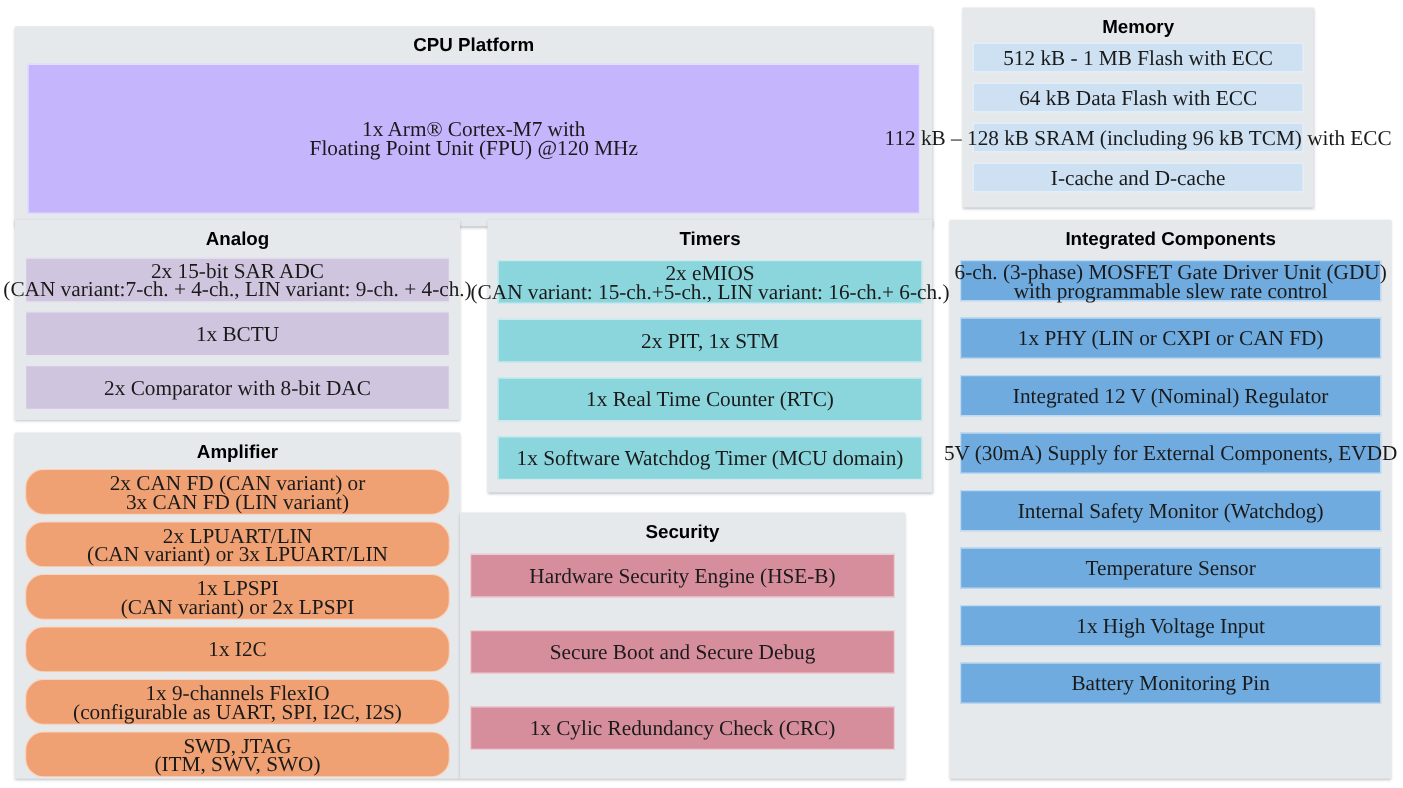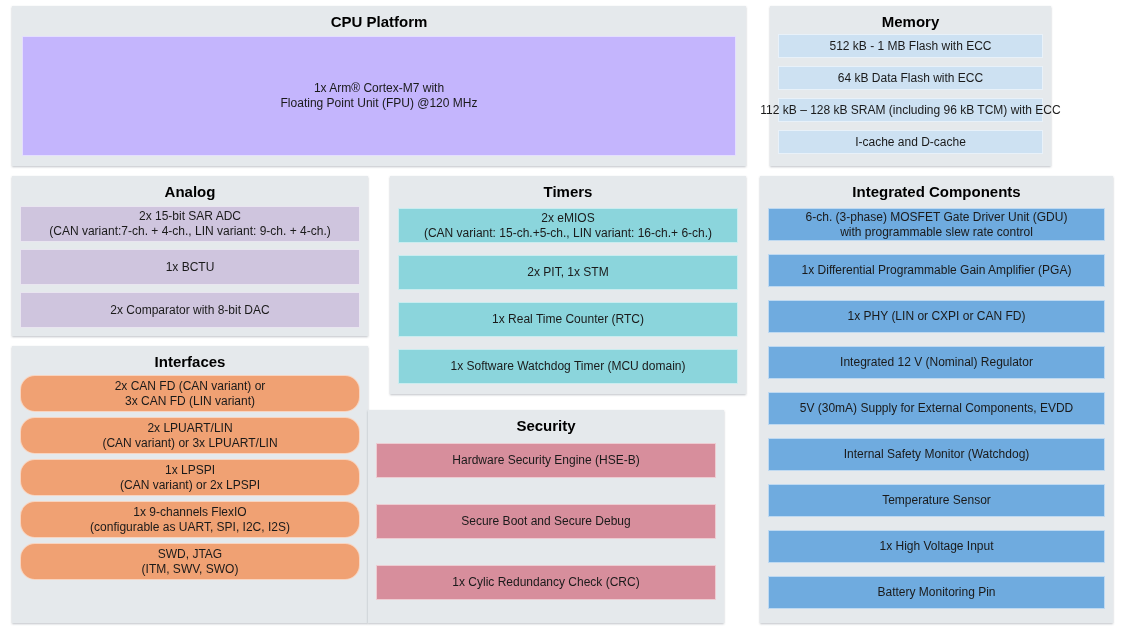--- a/index.html
+++ b/index.html
@@ -30,30 +30,31 @@
     display: flex;
     flex-direction: column;
     box-sizing: border-box;
   }
   .block {
     display: flex;
     flex-direction: column;
     align-items: center;
     justify-content: center;
     text-align: right;
-    font-size: 12px;
+    font-size: 17px;
     line-height: 15px;
     border: 1px solid rgba(255,255,255,0.55);
     box-sizing: border-box;
     flex: 0 0 auto;
+    font-family: Liberation Serif, serif;
   }
   .block .line { white-space: nowrap; }
 
   
-  #panel-cpu        { left: 12px;  top: 6px;   width: 734px; height: 160px; }
+  #panel-cpu        { left: 12px;  top: 21px;   width: 734px; height: 160px; }
   #panel-memory     { left: 760px; top: 6px;   width: 281px; height: 160px; margin-left: 10px; }
   #panel-analog     { left: 12px;  top: 176px; width: 356px; height: 160px; }
   #panel-interfaces { left: 12px;  top: 346px; width: 356px; height: 277px; }
   #panel-timers     { left: 390px; top: 176px; width: 356px; height: 218px; }
   #panel-security   { left: 368px; top: 410px; width: 356px; height: 213px; }
   #panel-integrated { left: 760px; top: 176px; width: 353px; height: 447px; }
 
   
   #panel-cpu        .blocks { padding: 6px 10px 10px; }
   #panel-cpu        .block  { height: 120px; }
@@ -120,35 +121,38 @@
     <div class="block c-analog">
       <span class="line">1x BCTU</span>
     </div>
     <div class="block c-analog">
       <span class="line">2x Comparator with 8-bit DAC</span>
     </div>
   </div>
 </section>
 
 <section class="panel" id="panel-interfaces">
-  <h2 class="panel-title">Interfaces</h2>
+  <h2 class="panel-title">Amplifier</h2>
   <div class="blocks">
     <div class="block c-interfaces">
       <span class="line">2x CAN FD (CAN variant) or</span>
       <span class="line">3x CAN FD (LIN variant)</span>
     </div>
     <div class="block c-interfaces">
       <span class="line">2x LPUART/LIN</span>
       <span class="line">(CAN variant) or 3x LPUART/LIN</span>
     </div>
     <div class="block c-interfaces">
       <span class="line">1x LPSPI</span>
       <span class="line">(CAN variant) or 2x LPSPI</span>
     </div>
     <div class="block c-interfaces">
+      <span class="line">1x I2C</span>
+    </div>
+    <div class="block c-interfaces">
       <span class="line">1x 9-channels FlexIO</span>
       <span class="line">(configurable as UART, SPI, I2C, I2S)</span>
     </div>
     <div class="block c-interfaces">
       <span class="line">SWD, JTAG</span>
       <span class="line">(ITM, SWV, SWO)</span>
     </div>
   </div>
 </section>
 
@@ -187,23 +191,20 @@
 </section>
 
 <section class="panel" id="panel-integrated">
   <h2 class="panel-title">Integrated Components</h2>
   <div class="blocks">
     <div class="block c-integrated">
       <span class="line">6-ch. (3-phase) MOSFET Gate Driver Unit (GDU)</span>
       <span class="line">with programmable slew rate control</span>
     </div>
     <div class="block c-integrated">
-      <span class="line">1x Differential Programmable Gain Amplifier (PGA)</span>
-    </div>
-    <div class="block c-integrated">
       <span class="line">1x PHY (LIN or CXPI or CAN FD)</span>
     </div>
     <div class="block c-integrated">
       <span class="line">Integrated 12 V (Nominal) Regulator</span>
     </div>
     <div class="block c-integrated">
       <span class="line">5V (30mA) Supply for External Components, EVDD</span>
     </div>
     <div class="block c-integrated">
       <span class="line">Internal Safety Monitor (Watchdog)</span>

